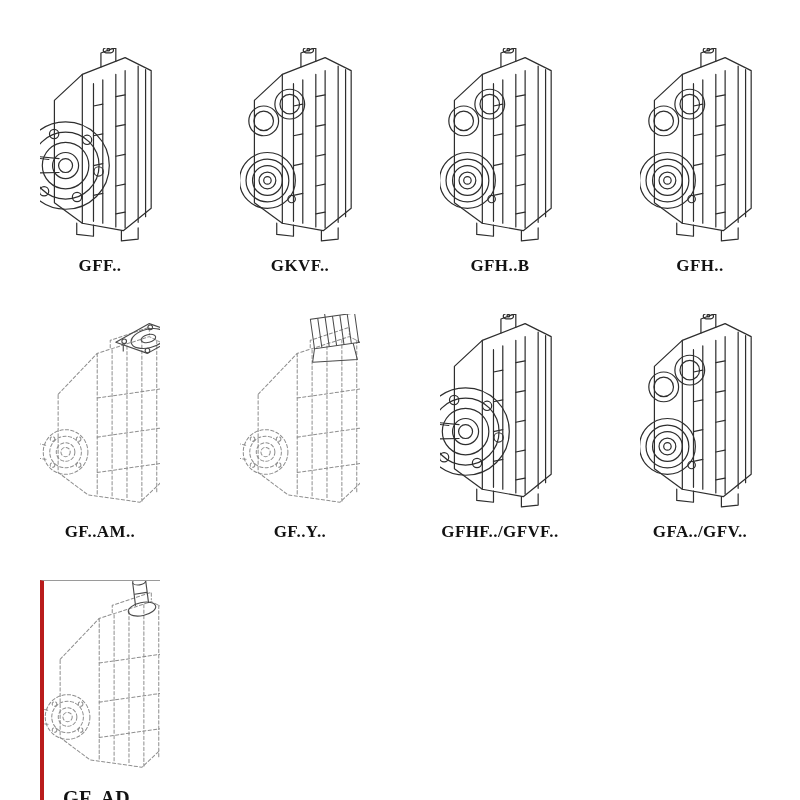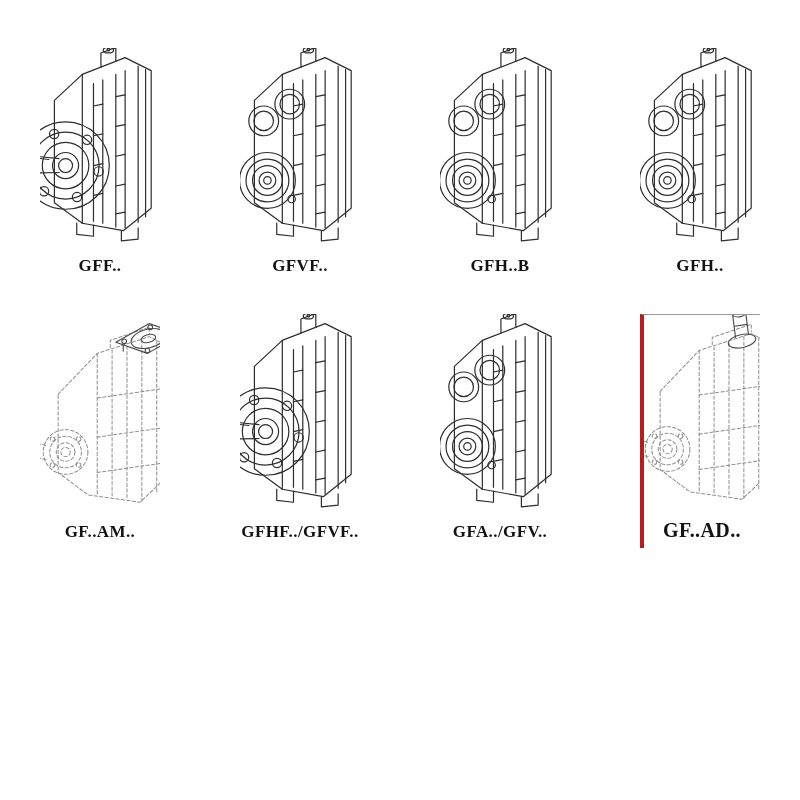--- a/index.html
+++ b/index.html
@@ -134,21 +134,21 @@
     </svg>
     <figcaption class="label">GFF..</figcaption>
   </figure>
 
 
   <figure class="cell">
     <svg class="drawing" viewBox="0 0 190 230">
       <use href="#geo-housing"></use>
       <use href="#geo-bores"></use>
     </svg>
-    <figcaption class="label">GFVF..</figcaption>
+    <figcaption class="label">GKVF..</figcaption>
   </figure>
 
 
   <figure class="cell">
     <svg class="drawing" viewBox="0 0 190 230">
       <use href="#geo-housing"></use>
       <use href="#geo-bores"></use>
     </svg>
     <figcaption class="label">GFH..B</figcaption>
   </figure>
@@ -162,20 +162,27 @@
   </figure>
 
   <figure class="cell">
     <svg class="drawing" viewBox="0 0 190 230">
       <use href="#geo-dash-housing" class="phantom"></use>
       <use href="#att-flange-top"></use>
     </svg>
     <figcaption class="label">GF..AM..</figcaption>
   </figure>
 
+  <figure class="cell">
+    <svg class="drawing" viewBox="0 0 190 230">
+      <use href="#geo-dash-housing" class="phantom"></use>
+      <use href="#att-motor"></use>
+    </svg>
+    <figcaption class="label">GF..Y..</figcaption>
+  </figure>
 
   <figure class="cell">
     <svg class="drawing" viewBox="0 0 190 230">
       <use href="#geo-housing"></use>
       <use href="#geo-flange"></use>
       <use href="#geo-shaft"></use>
     </svg>
     <figcaption class="label">GFHF../GFVF..</figcaption>
   </figure>
 

